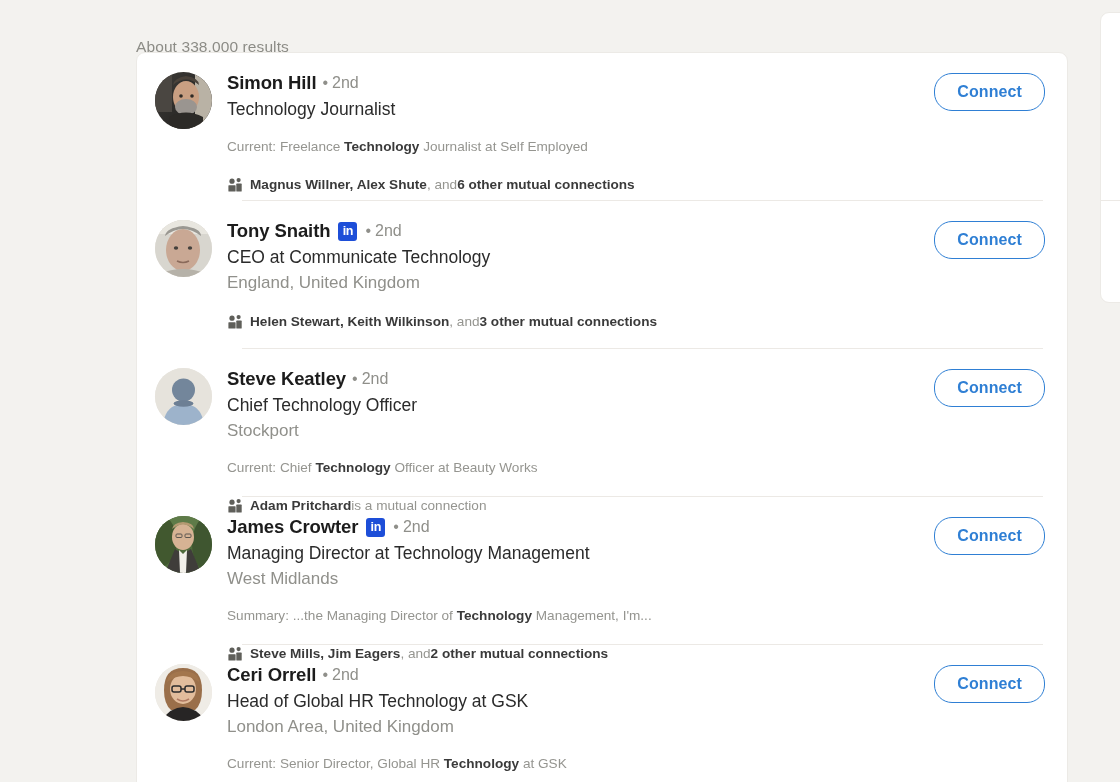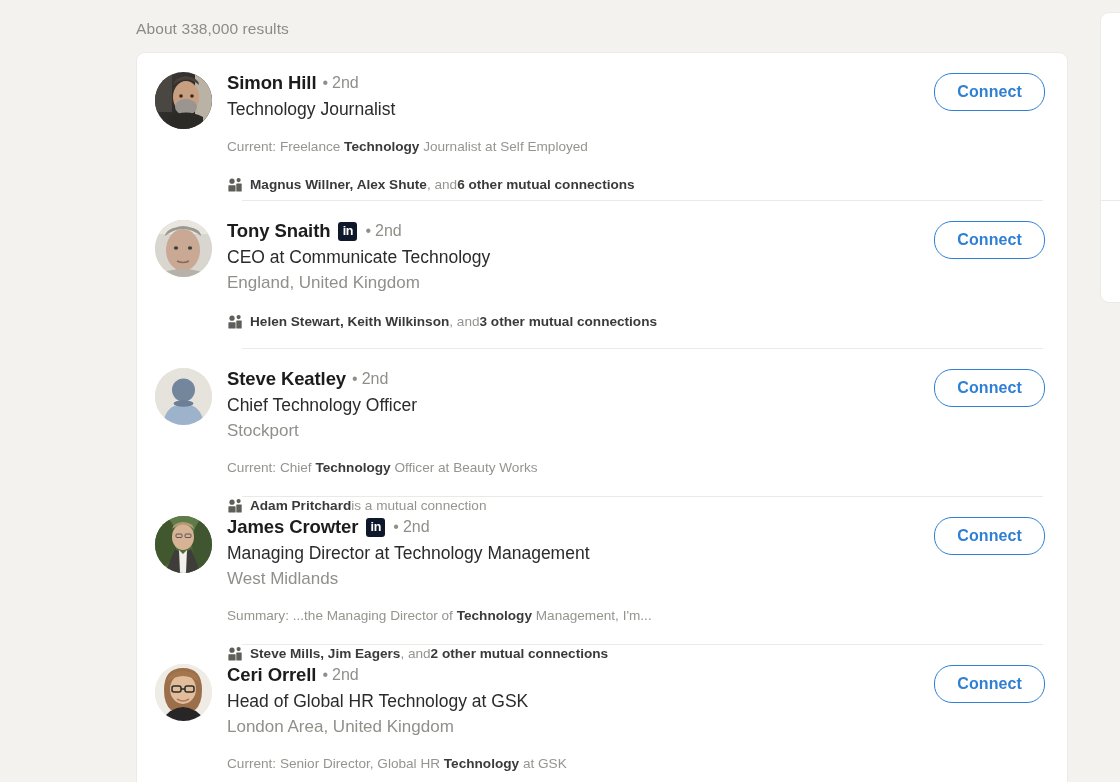--- a/index.html
+++ b/index.html
@@ -20,21 +20,21 @@
   .page {
     position: relative;
     width: 1120px;
     height: 782px;
   }
 
   
   .results-count {
     position: absolute;
     left: 136px;
-    top: 20px;
+    top: 38px;
     font-size: 15.5px;
     color: #8c8c86;
     letter-spacing: 0.1px;
     white-space: nowrap;
   }
 
   
   .results-card {
     position: absolute;
     left: 136px;
@@ -126,21 +126,21 @@
   }
   .premium-badge {
     display: inline-flex;
     align-items: center;
     justify-content: center;
     width: 19px;
     height: 19px;
     margin-left: 8px;
     margin-right: 2px;
     border-radius: 3px;
-    background: #0f172a;
+    background: #1d4ed8;
     color: #ffffff;
     font-size: 12.5px;
     font-weight: bold;
     line-height: 1;
     letter-spacing: -0.3px;
   }
   .degree {
     color: #8f8f8a;
     font-weight: normal;
     font-size: 16px;

